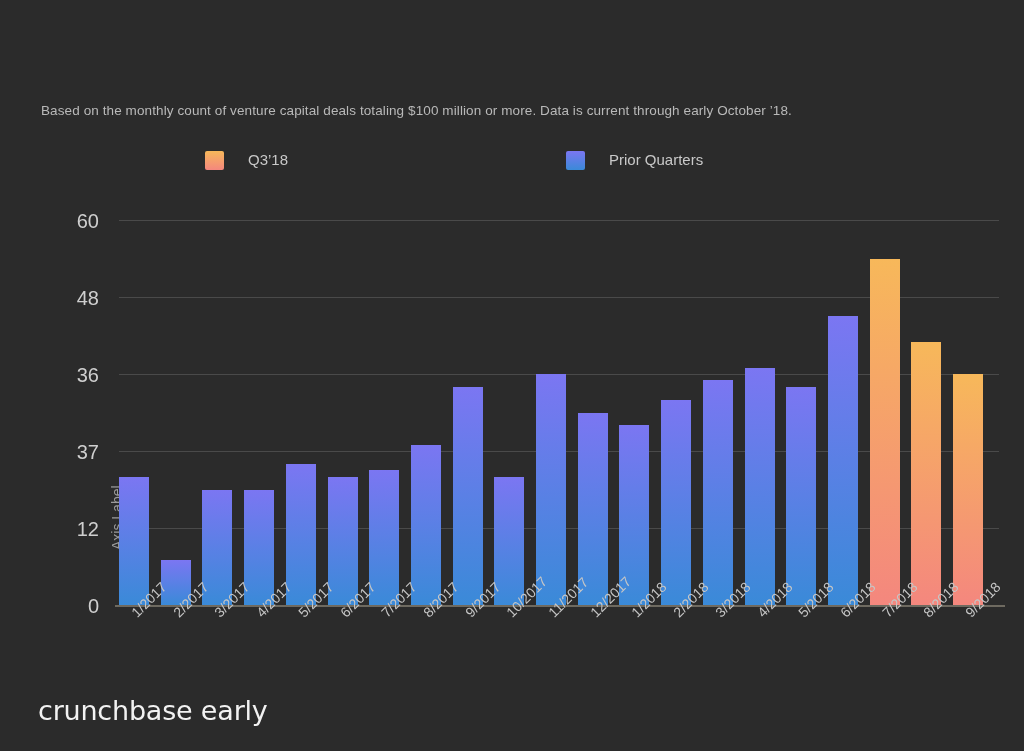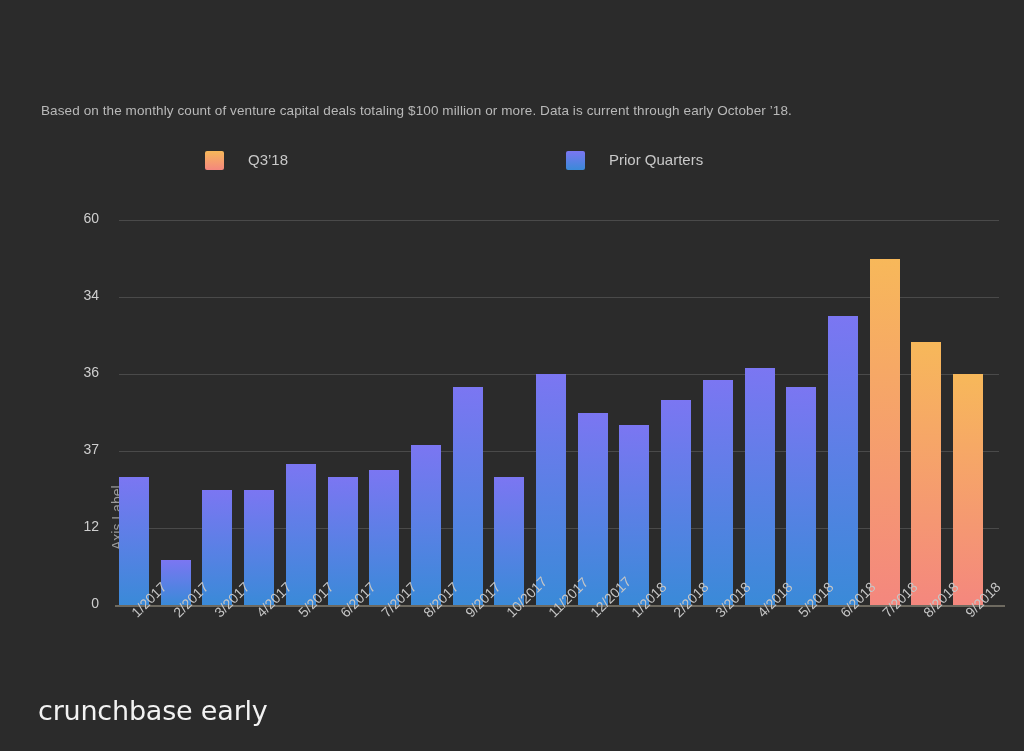--- a/index.html
+++ b/index.html
@@ -51,21 +51,21 @@
     background:#4a4a4a;
   }
   .baseline{
     position:absolute;left:-4px;top:385px;width:890px;height:2px;
     background:#6e6a60;
   }
   .ylabels{position:absolute;left:0;top:0;}
   .ylabel{
     position:absolute;
     width:70px;text-align:right;
-    font-size:14px;color:#cfcfcf;
+    font-size:20px;color:#cfcfcf;
     transform:translateY(-10px);
   }
   .axis-title{
     position:absolute;
     left:-10px;top:330px;
     font-size:14px;color:#9a9a9a;
     transform:rotate(-90deg);
     transform-origin:left top;
     white-space:nowrap;
   }
@@ -122,21 +122,21 @@
           <div class="gridline" style="top: 77px;"></div>
           <div class="gridline" style="top: 0px;"></div>
         </div>
       <div class="baseline"></div>
       <div class="axis-title">Axis Label</div>
       <div class="ylabels" id="ylabels">
           <div class="ylabel" style="top: 385px; left: -90px;">0</div>
           <div class="ylabel" style="top: 308px; left: -90px;">12</div>
           <div class="ylabel" style="top: 231px; left: -90px;">37</div>
           <div class="ylabel" style="top: 154px; left: -90px; text-align: right;">36</div>
-          <div class="ylabel" style="top: 77px; left: -90px;">34</div>
+          <div class="ylabel" style="top: 77px; left: -90px;">48</div>
           <div class="ylabel" style="top: 0px; left: -90px;">60</div>
         </div>
     </div>
     <div class="bars" id="bars">
         <div class="bar blue" title="1/2017: 20" style="left: 0px; width: 30px; height: 128.333px;"></div>
         <div class="bar blue" title="2/2017: 7" style="left: 41.7px; width: 30px; height: 44.9167px;"></div>
         <div class="bar blue" title="3/2017: 18" style="left: 83.4px; width: 30px; height: 115.5px;"></div>
         <div class="bar blue" title="4/2017: 18" style="left: 125.1px; width: 30px; height: 115.5px;"></div>
         <div class="bar blue" title="5/2017: 22" style="left: 166.8px; width: 30px; height: 141.167px;"></div>
         <div class="bar blue" title="6/2017: 20" style="left: 208.5px; width: 30px; height: 128.333px;"></div>

